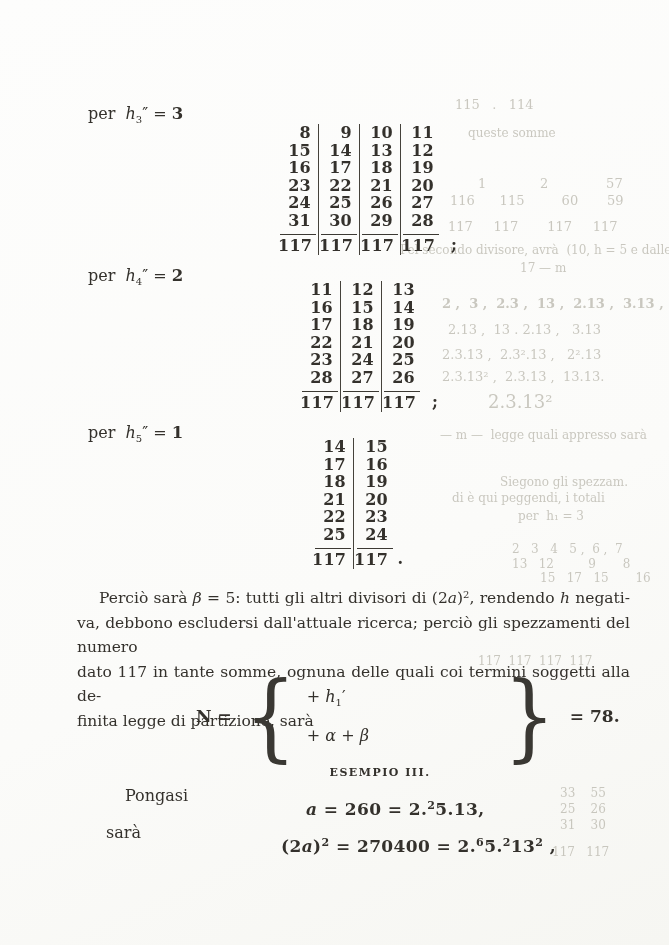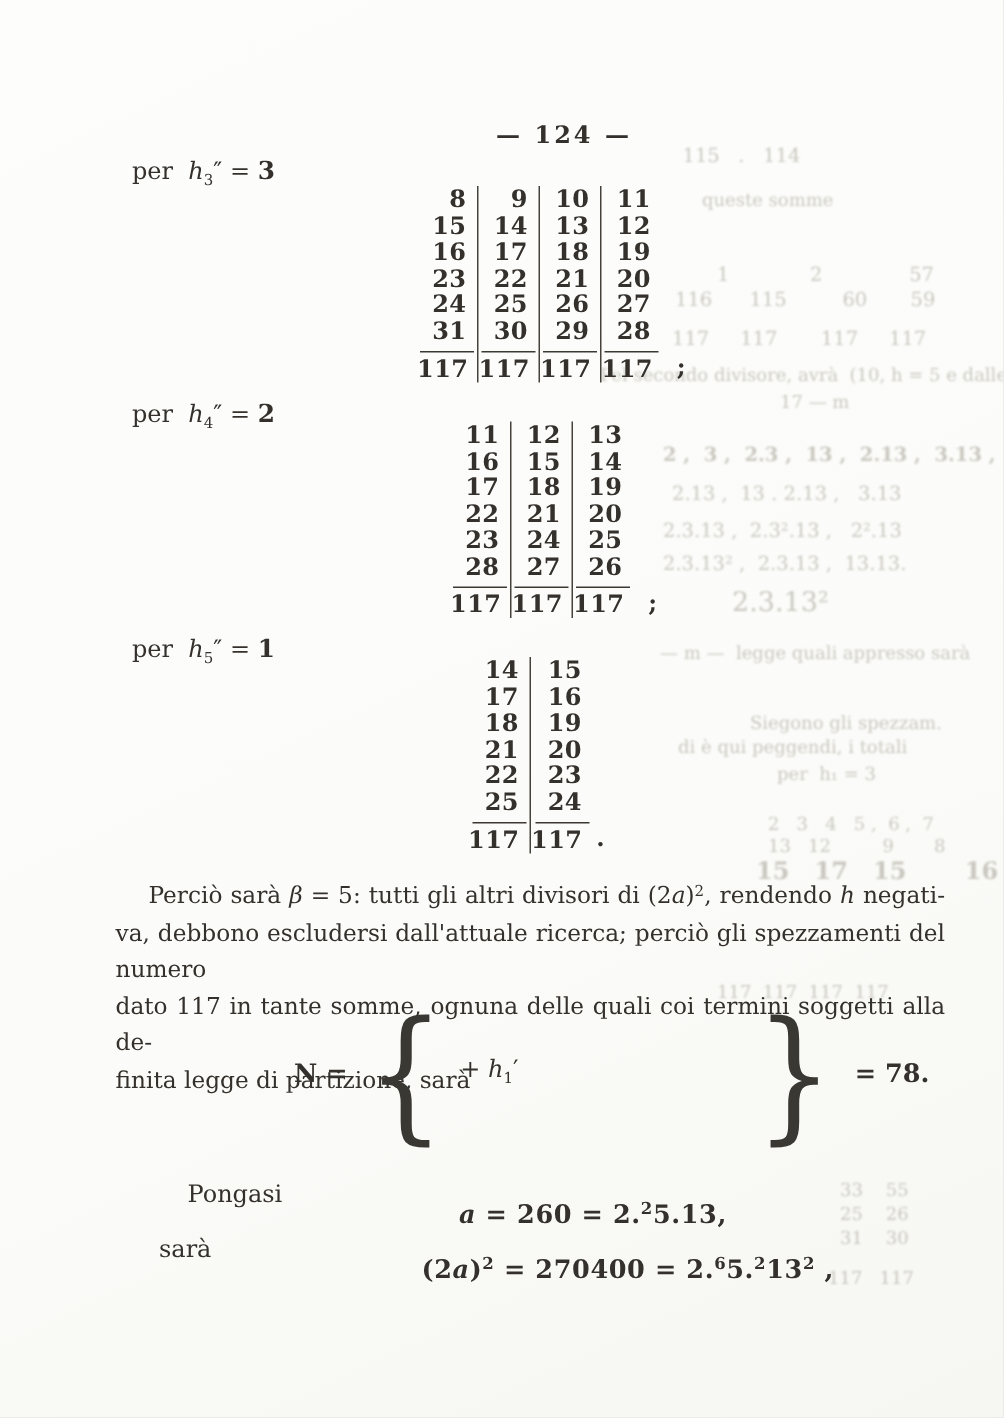--- a/index.html
+++ b/index.html
@@ -63,29 +63,28 @@
       <div class="ghost" style="left: 448px; top: 322px; font-size: 13px;">2.13 ,  13 . 2.13 ,   3.13</div>
       <div class="ghost" style="left: 442px; top: 347px; font-size: 13px;">2.3.13 ,  2.3².13 ,   2².13</div>
       <div class="ghost" style="left: 442px; top: 369px; font-size: 13px;">2.3.13² ,  2.3.13 ,  13.13.</div>
       <div class="ghost" style="left: 488px; top: 391px; font-size: 18px;">2.3.13²</div>
       <div class="ghost" style="left: 440px; top: 428px; font-size: 12px;">— m —  legge quali appresso sarà</div>
       <div class="ghost" style="left: 500px; top: 475px; font-size: 12px;">Siegono gli spezzam.</div>
       <div class="ghost" style="left: 452px; top: 491px; font-size: 12px;">di è qui peggendi, i totali</div>
       <div class="ghost" style="left: 518px; top: 509px; font-size: 12px;">per  h₁ = 3</div>
       <div class="ghost" style="left: 512px; top: 542px; font-size: 12px;">2   3   4   5 ,  6 ,  7</div>
       <div class="ghost" style="left: 512px; top: 557px; font-size: 12px;">13   12         9       8</div>
-      <div class="ghost" style="left: 504px; top: 571px; font-size: 16px; font-weight: bold;">15   17   15       16</div>
+      <div class="ghost" style="left: 540px; top: 571px; font-size: 12px;">15   17   15       16</div>
       <div class="ghost" style="left: 478px; top: 654px; font-size: 12px;">117  117  117  117</div>
       <div class="ghost" style="left: 560px; top: 786px; font-size: 12px;">33    55</div>
       <div class="ghost" style="left: 560px; top: 802px; font-size: 12px;">25    26</div>
       <div class="ghost" style="left: 560px; top: 818px; font-size: 12px;">31    30</div>
       <div class="ghost" style="left: 552px; top: 845px; font-size: 12px;">117   117</div>
     </div>
 
-  <div class="pageno">— 124 —</div>
 
   <div class="seclabel" style="top:104px"><span>per  </span><i>h</i><sub>3</sub><span>″ = </span><b>3</b></div>
   <div class="ntable t4" style="left:278px;top:124px">
       <div class="ncol">
         <div class="num">8</div>
         <div class="num">15</div>
         <div class="num">16</div>
         <div class="num">23</div>
         <div class="num">24</div>
         <div class="num">31</div>
@@ -190,25 +189,27 @@
     <div class="pline jst">va, debbono escludersi dall'attuale ricerca; perciò gli spezzamenti del numero</div>
     <div class="pline jst">dato 117 in tante somme, ognuna delle quali coi termini soggetti alla de-</div>
     <div class="pline">finita legge di partizione, sarà</div>
   </div>
 
   <div class="nformula">
     <div class="nlhs"><span>N =</span></div>
     <div class="brace">{</div>
     <div class="flines">
       <div class="fline"><span>+ </span><i>h</i><sub>1</sub><span>′</span></div>
+      <div class="fline"><span>+ </span><i>α</i><span> + </span><i>β</i></div>
     </div>
     <div class="brace">}</div>
     <div class="nrhs"><span>= 78.</span></div>
   </div>
 
+  <div class="esempio">ESEMPIO III.</div>
 
   <div class="pongasi">Pongasi</div>
   <div class="eq" style="left:306px;top:799px"><i>a</i><span> = 260 = 2.</span><sup>2</sup><span>5.13,</span></div>
 
   <div class="sara">sarà</div>
   <div class="eq" style="left:281px;top:836px"><span>(2</span><i>a</i><span>)</span><sup>2</sup><span> = 270400 = 2.</span><sup>6</sup><span>5.</span><sup>2</sup><span>13</span><sup>2</sup><span> ,</span></div>
 
 </div>
 
 </body></html>

